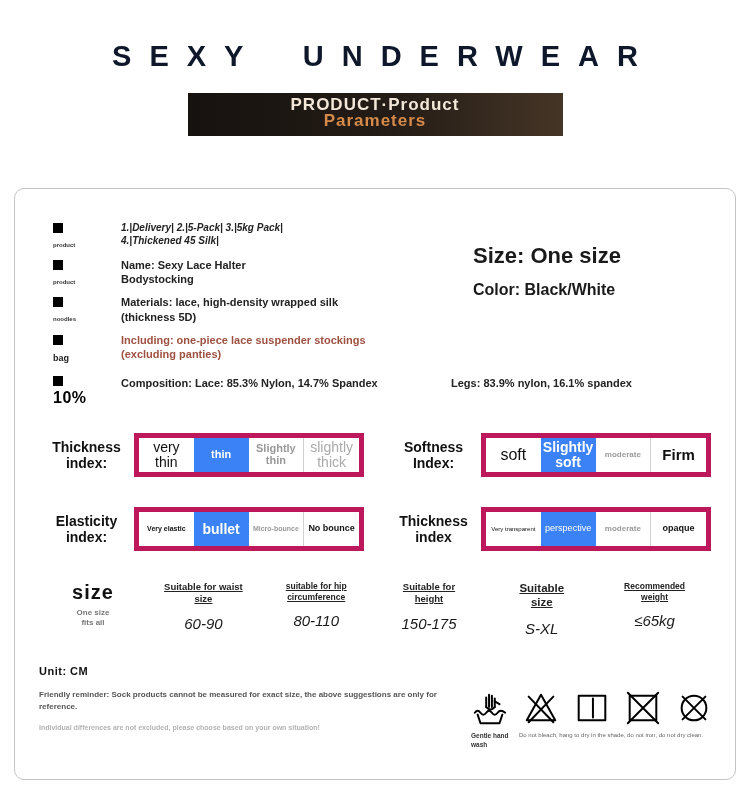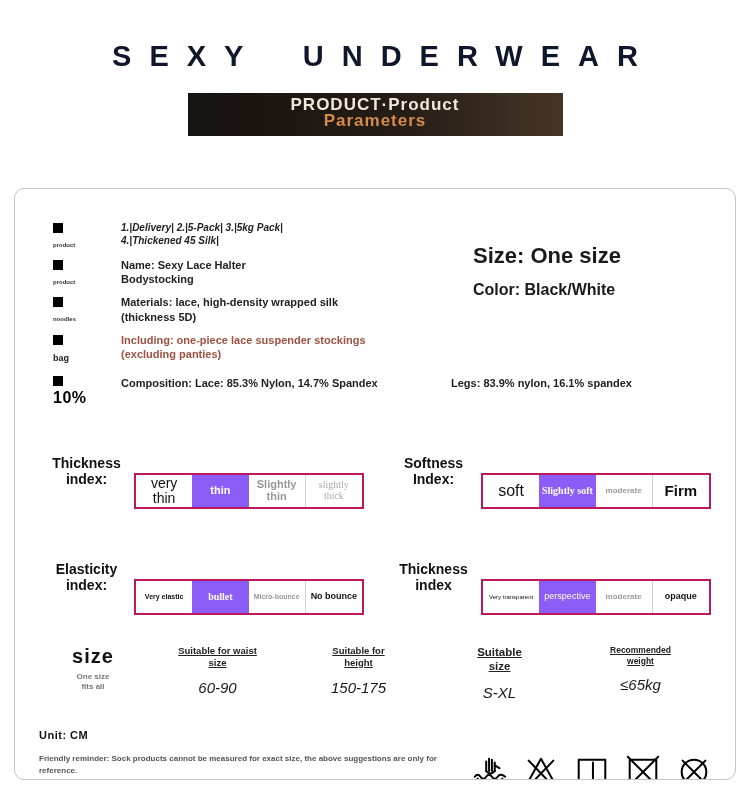--- a/index.html
+++ b/index.html
@@ -52,36 +52,36 @@
     margin-top:26px;
     display:grid; grid-template-columns:1fr 1fr;
     column-gap:22px; row-gap:30px;
   }
   .idx-cell { display:flex; align-items:center; }
   .idx-label {
     width:95px; text-align:center; font-weight:bold;
     font-size:14px; line-height:1.15; color:#111; flex-shrink:0;
   }
   .idx-bar {
-    flex:1; height:36px; border:2px solid #be185d;
-    display:flex; background:#fff;margin-top:40px;
+    flex:1; height:44px; border:5px solid #be185d;
+    display:flex; background:#fff;
   }
   .seg {
     flex:1; display:flex; align-items:center; justify-content:center;
     text-align:center; line-height:1.05; padding:0 2px;
     border-left:1px solid #d0d0d0;
   }
   .seg:first-child { border-left:none; }
-  .seg.active { background:#8b5cf6; color:#fff; border-left:none; }
+  .seg.active { background:#3b82f6; color:#fff; border-left:none; }
   .seg.active + .seg { border-left:none; }
   .gray { color:#999; }
   .ltgray { color:#aaa; }
   .b { font-weight:bold; }
   .f16{font-size:16px;} .f15{font-size:15px;} .f14{font-size:14px;}
-  .f11{font-size:11px;} .f10{font-size:10px;font-family:Liberation Serif, serif;} .f9{font-size:9px;}
+  .f11{font-size:11px;} .f10{font-size:14px;} .f9{font-size:9px;}
   .f8{font-size:8px;} .f7{font-size:7px;} .f6{font-size:6px;}
   
   .size-chart { margin-top:30px; display:flex; align-items:flex-start; }
   .sc-first { width:108px; text-align:center; flex-shrink:0; }
   .sc-first .big { font-size:20px; font-weight:bold; letter-spacing:1px; }
   .sc-first .sub { font-size:8px; font-weight:bold; color:#777; width:46px; margin:4px auto 0; line-height:1.3; }
   .sc-col { flex:1; text-align:center; }
   .sc-head { font-size:9.5px; font-weight:bold; line-height:1.25; color:#222;text-decoration:underline; }
   .sc-head.u { text-decoration:underline; }
   .sc-head.big { font-size:11.5px; }
@@ -213,20 +213,24 @@
   <div class="size-chart">
     <div class="sc-first">
       <div class="big">size</div>
       <div class="sub">One size fits all</div>
     </div>
     <div class="sc-col">
       <div class="sc-head u" style="width:82px;margin:0 auto;">Suitable for waist size</div>
       <div class="sc-val">60-90</div>
     </div>
     <div class="sc-col">
+      <div class="sc-head u sm" style="width:86px;margin:0 auto;">suitable for hip circumference</div>
+      <div class="sc-val">80-110</div>
+    </div>
+    <div class="sc-col">
       <div class="sc-head u" style="width:72px;margin:0 auto;">Suitable for height</div>
       <div class="sc-val">150-175</div>
     </div>
     <div class="sc-col">
       <div class="sc-head big" style="width:62px;margin:0 auto;">Suitable size</div>
       <div class="sc-val">S-XL</div>
     </div>
     <div class="sc-col">
       <div class="sc-head u sm" style="width:80px;margin:0 auto;">Recommended weight</div>
       <div class="sc-val">≤65kg</div>

